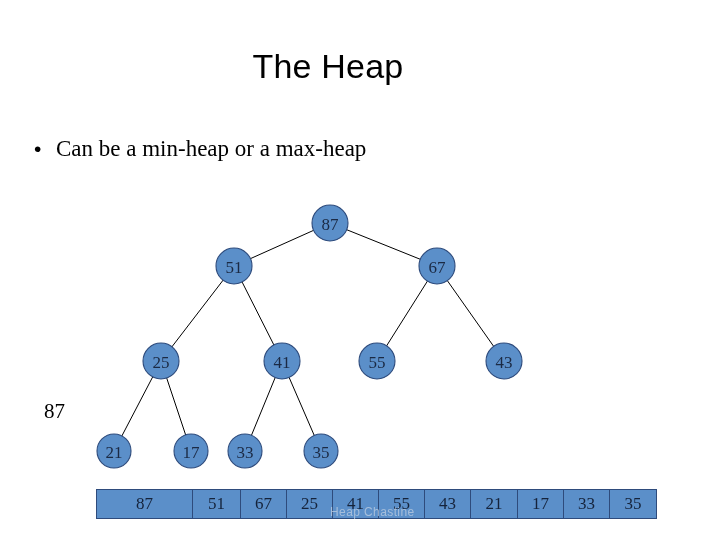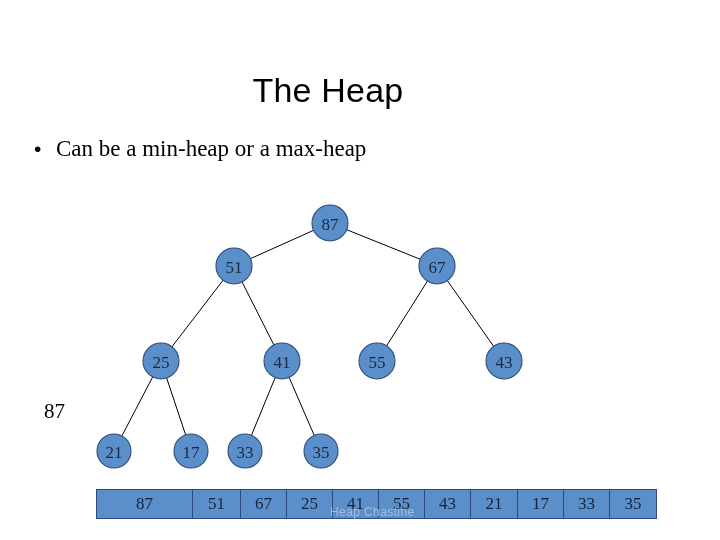--- a/index.html
+++ b/index.html
@@ -26,21 +26,20 @@
     left: 0;
     top: 46px;
     width: 656px;
     text-align: center;
     font-family: "Liberation Sans", sans-serif;
     font-size: 34px;
     font-weight: normal;
     color: #000000;
     letter-spacing: 0.2px;
     line-height: 40px;
-    margin-top: 24px;
   }
   #bullet-list {
     position: absolute;
     left: 34px;
     top: 134px;
     width: 640px;
   }
   .bullet-row {
     display: flex;
     align-items: baseline;

